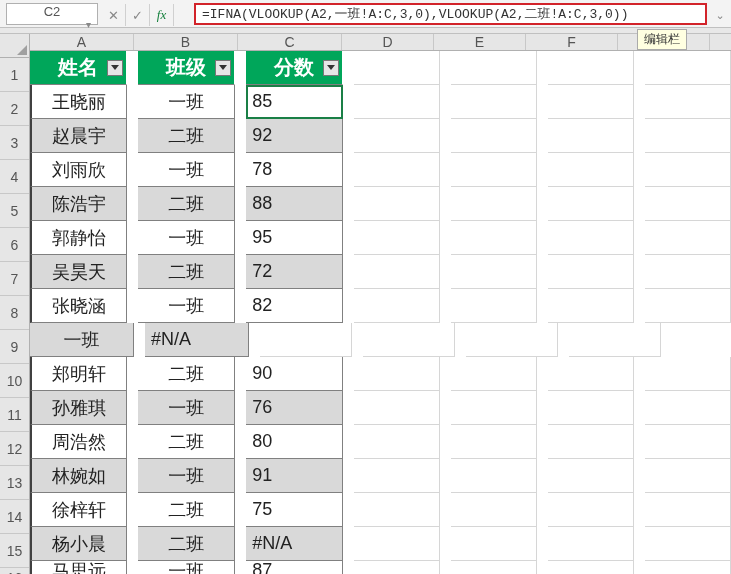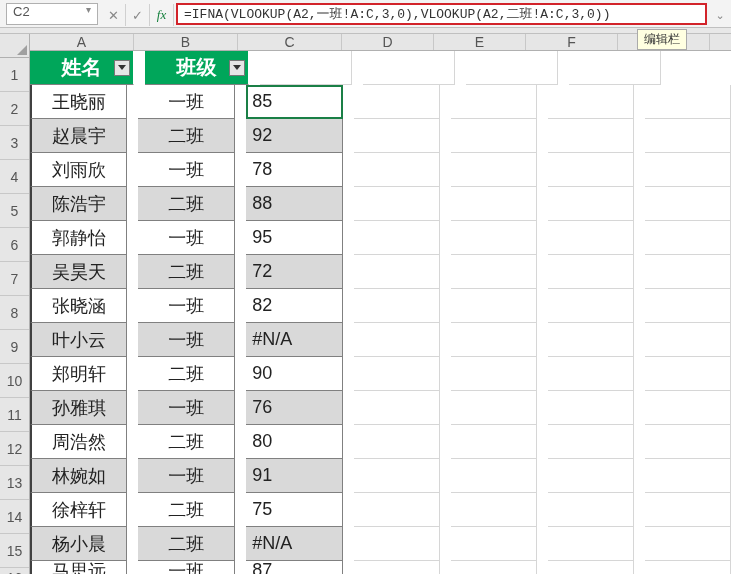--- a/index.html
+++ b/index.html
@@ -23,23 +23,25 @@
     background: #f3f3f3;
     position: relative;
   }
   .name-box {
     width: 92px;
     height: 22px;
     margin: 3px 4px 3px 6px;
     background: #fff;
     border: 1px solid #b0b0b0;
     display: flex;
+    align-items: center;
     padding: 0 6px;
     font-size: 13px;
     color: #555;
+    flex-direction: column;
   }
   .name-box .dd {
     margin-left: auto;
     color: #888;
     font-size: 10px;
   }
   .fb-btn {
     width: 24px;
     height: 22px;
     margin-top: 3px;
@@ -53,21 +55,21 @@
   }
   .fx {
     font-style: italic;
     font-family: "Times New Roman", serif;
     font-size: 13px;
     color: #15803d;
   }
   .formula-input {
     flex: 1;
     height: 22px;
-    margin: 3px 6px 3px 2px;
+    margin: 3px 6px 3px 20px;
     background: #fff;
     border: 2px solid #d2232a;
     display: flex;
     align-items: center;
     padding: 0 6px;
     font-size: 13px;
     color: #333;
     font-family: Consolas, "Courier New", monospace;
     position: relative;
   }
@@ -301,20 +303,24 @@
     <div class="cells" id="cells-container">
         <div class="row">
           <div class="cell wA hdr">
             <span>姓名</span>
             <div class="filter-btn"></div>
           </div>
           <div class="cell wB hdr">
             <span>班级</span>
             <div class="filter-btn"></div>
           </div>
+          <div class="cell wC hdr">
+            <span>分数</span>
+            <div class="filter-btn"></div>
+          </div>
           <div class="cell wD"></div>
           <div class="cell wE"></div>
           <div class="cell wF"></div>
           <div class="cell wG"></div>
         </div>
         <div class="row">
           <div class="cell wA tbl left center">王晓丽</div>
           <div class="cell wB tbl center">一班</div>
           <div class="cell wC tbl active-cell">85</div>
           <div class="cell wD"></div>
@@ -370,21 +376,20 @@
         <div class="row">
           <div class="cell wA tbl left center">张晓涵</div>
           <div class="cell wB tbl center">一班</div>
           <div class="cell wC tbl">82</div>
           <div class="cell wD"></div>
           <div class="cell wE"></div>
           <div class="cell wF"></div>
           <div class="cell wG"></div>
         </div>
         <div class="row">
-          <div class="cell wA tbl left center alt">叶小云</div>
           <div class="cell wB tbl center alt">一班</div>
           <div class="cell wC tbl alt">#N/A</div>
           <div class="cell wD"></div>
           <div class="cell wE"></div>
           <div class="cell wF"></div>
           <div class="cell wG"></div>
         </div>
         <div class="row">
           <div class="cell wA tbl left center">郑明轩</div>
           <div class="cell wB tbl center">二班</div>

